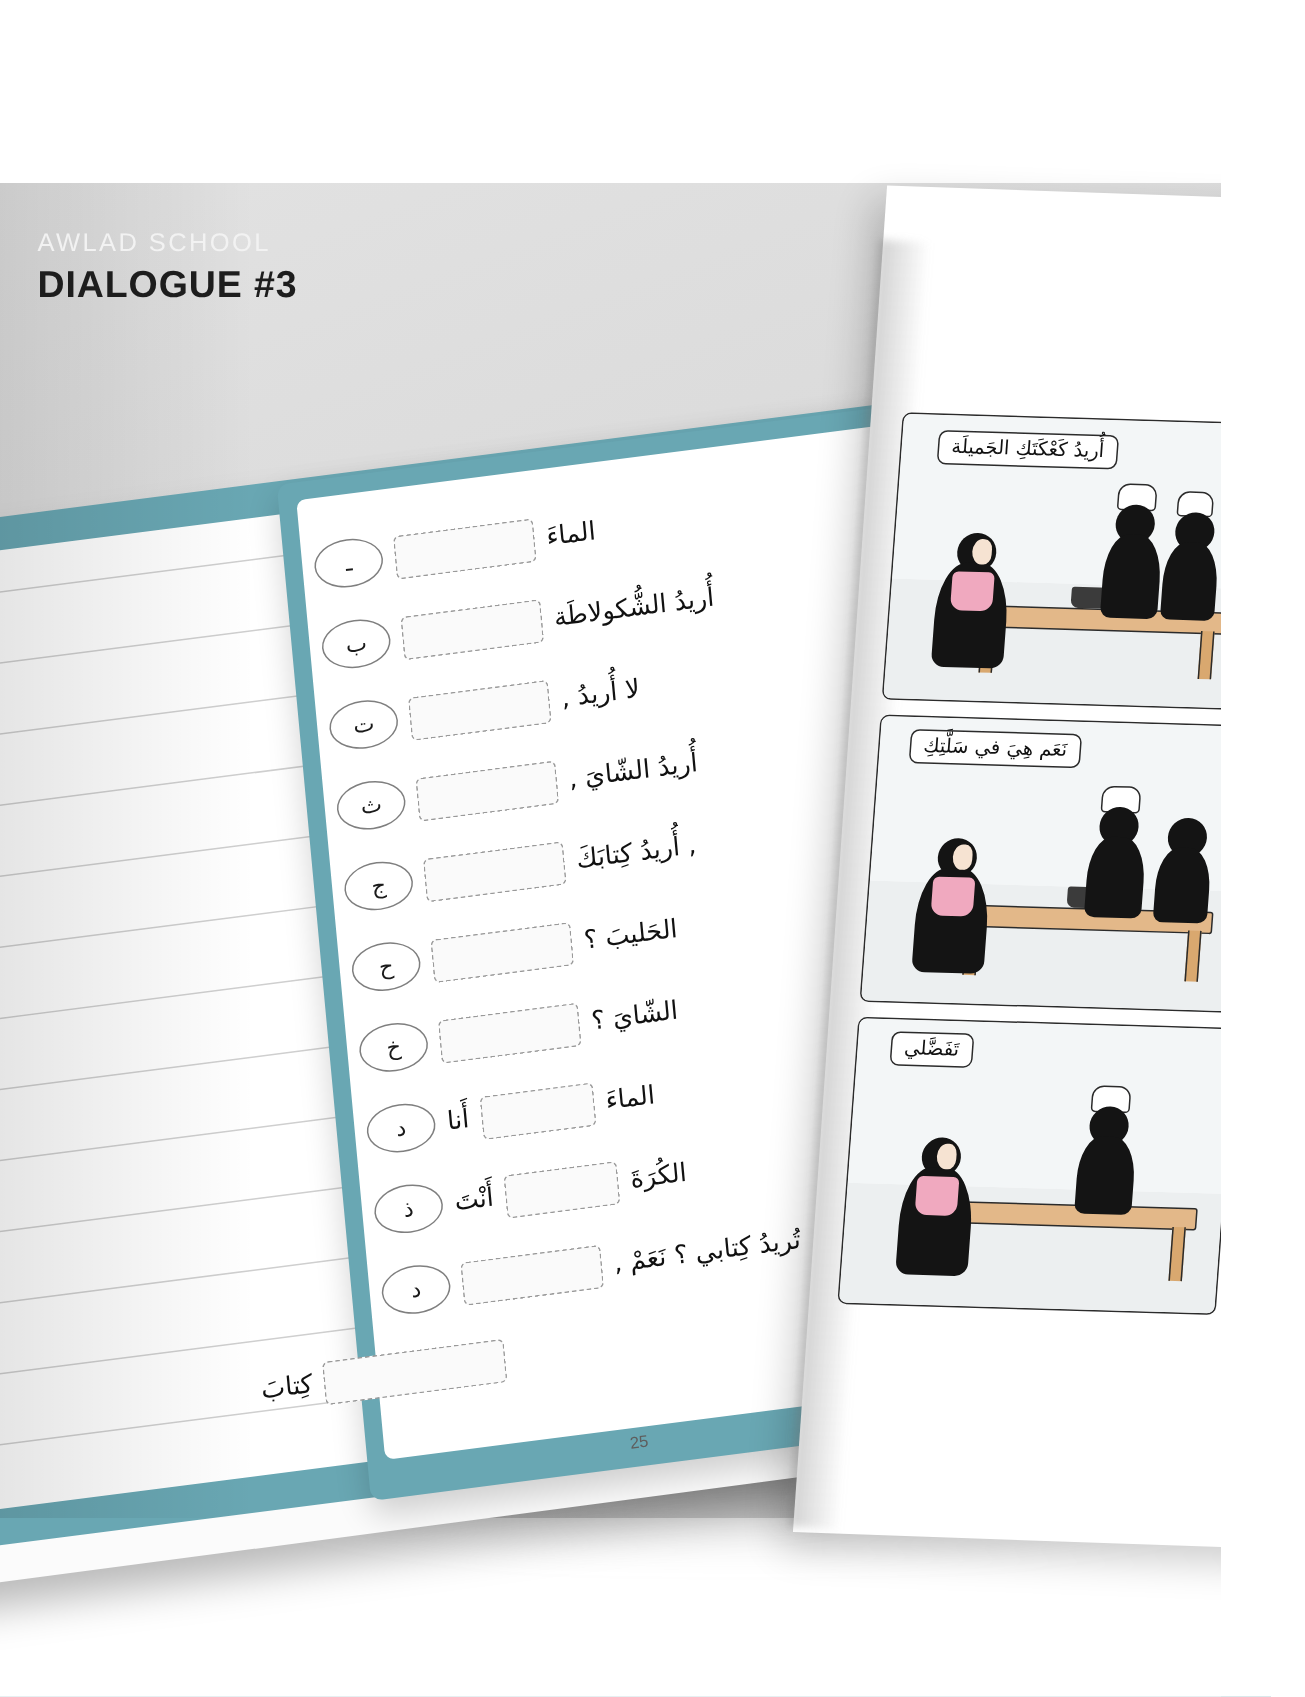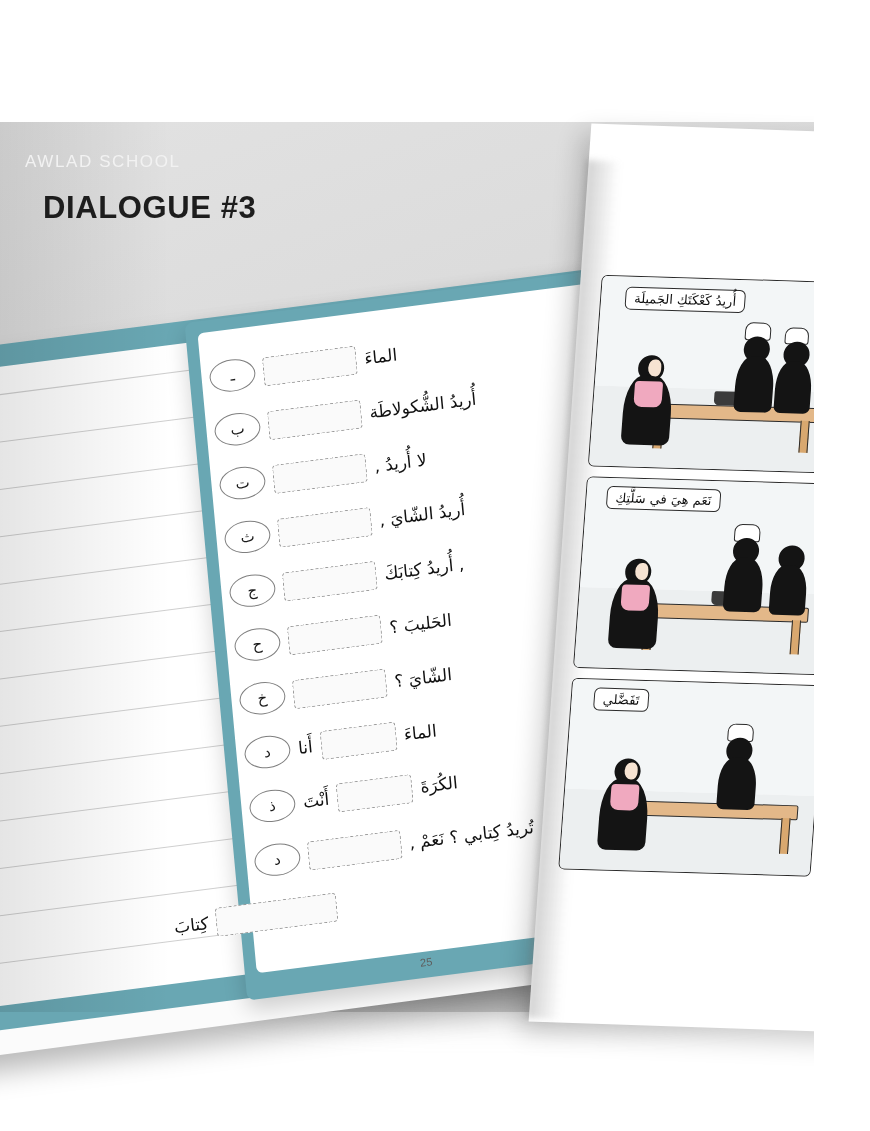--- a/index.html
+++ b/index.html
@@ -53,25 +53,25 @@
     z-index: 40;
   }
   .heading .brand {
     font-size: 17px;
     letter-spacing: 1.6px;
     color: #f2f2f2;
     font-weight: 500;
     margin: 0 0 4px 0;
   }
   .heading .title {
-    font-size: 31px;
+    font-size: 25px;
     letter-spacing: 0.6px;
     color: #1d1d1d;
     font-weight: 700;
-    margin: 18px;
+    margin: 0;
   }
 
   
   .book {
     position: absolute;
     left: 0; top: 120px;
     width: 870px; height: 900px;
   }
 
   

